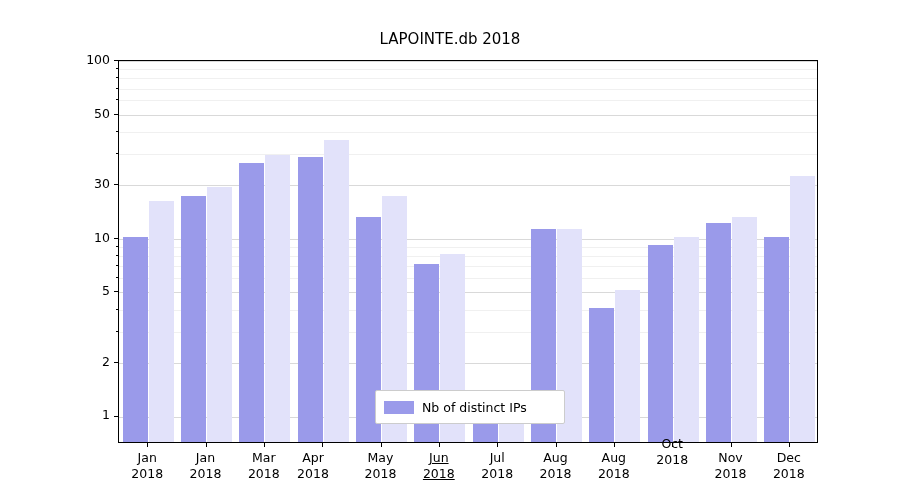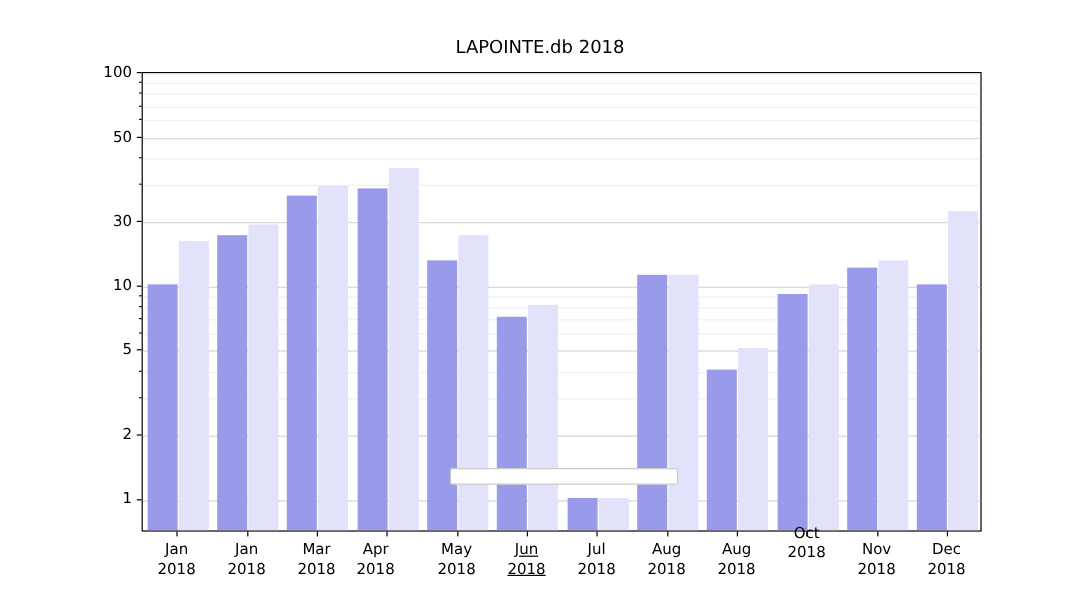--- a/index.html
+++ b/index.html
@@ -264,15 +264,19 @@
         <div>2018</div>
       </div>
       <div class="xtick-mark" style="left: 788.8px; top: 443px;"></div>
       <div class="xtick-label" style="left: 748.8px; top: 450px; width: 80px;">
         <div>Dec</div>
         <div>2018</div>
       </div>
     </div>
 
   <div id="legend">
+    <div class="legend-row">
+      <span class="legend-swatch" id="legend-swatch-0" style="background: rgb(154, 154, 234);"></span>
+      <span class="legend-label">Nb of distinct IPs</span>
+    </div>
   </div>
 
 </div>
 
 </body></html>

